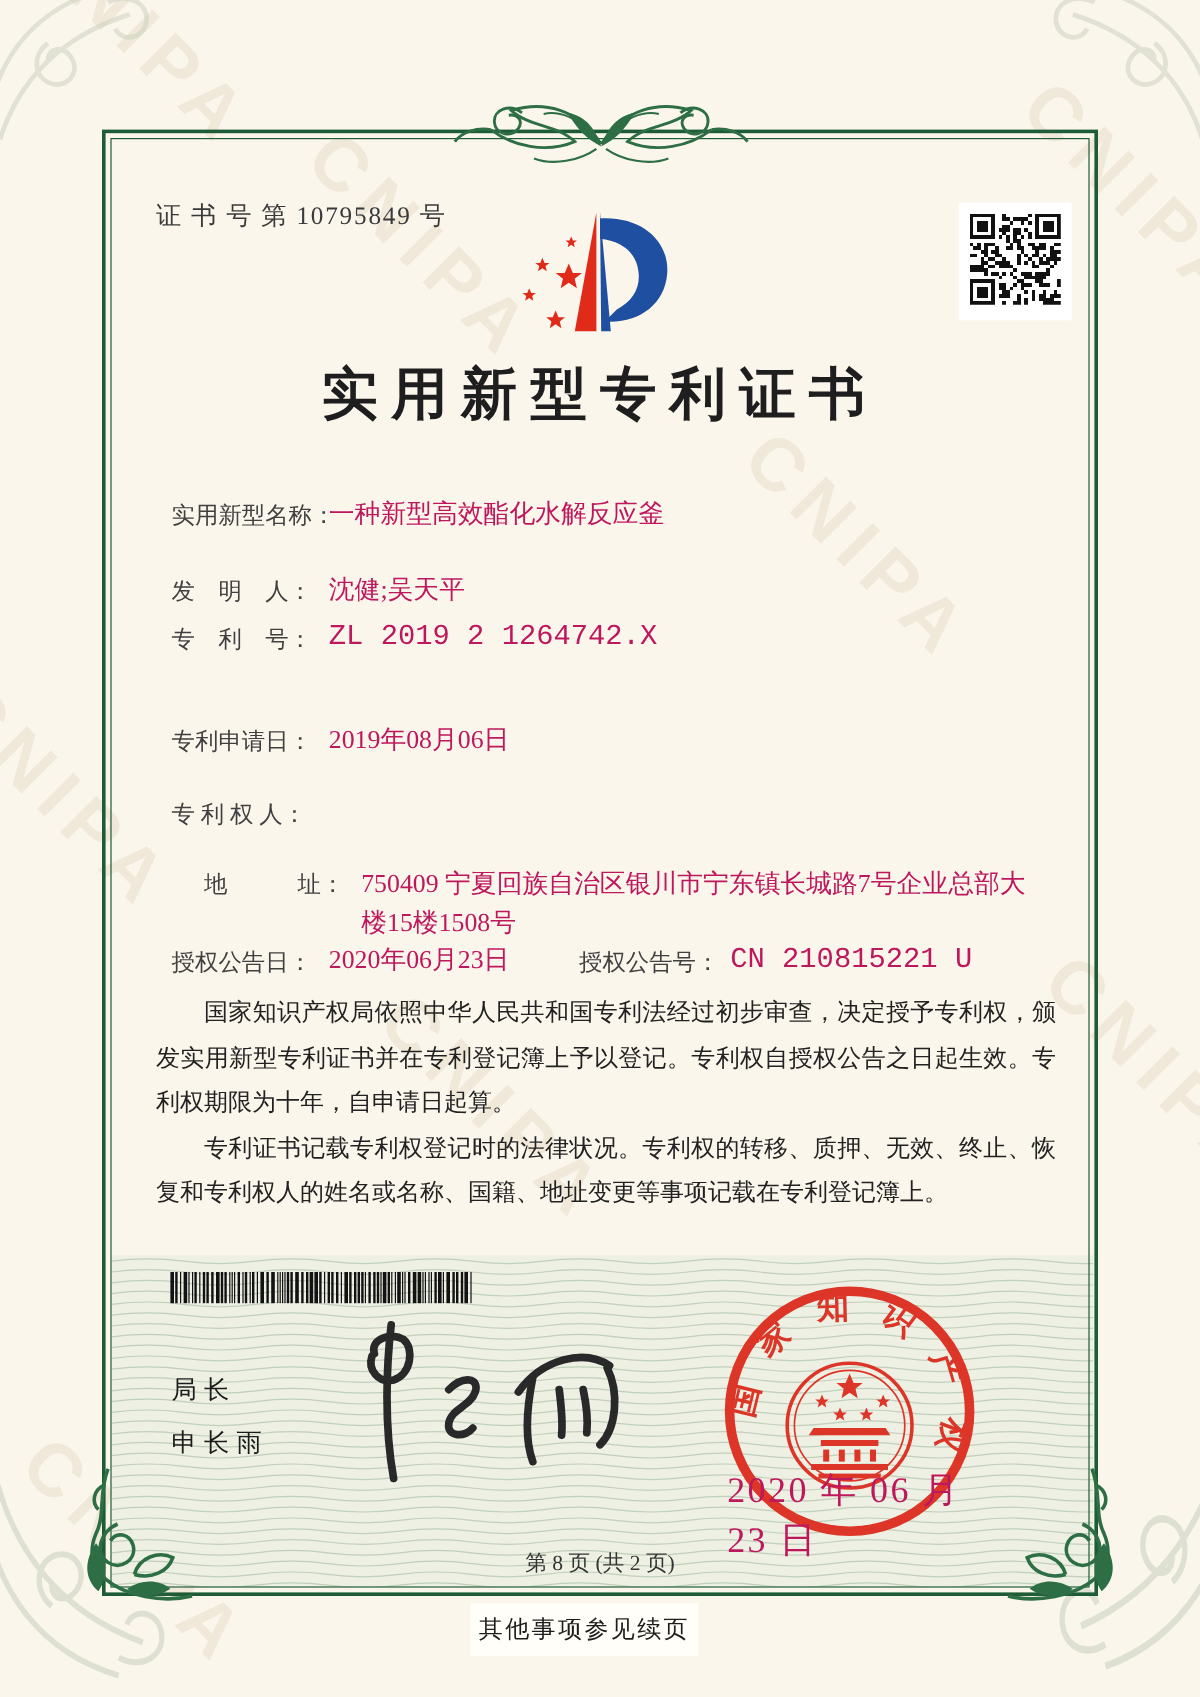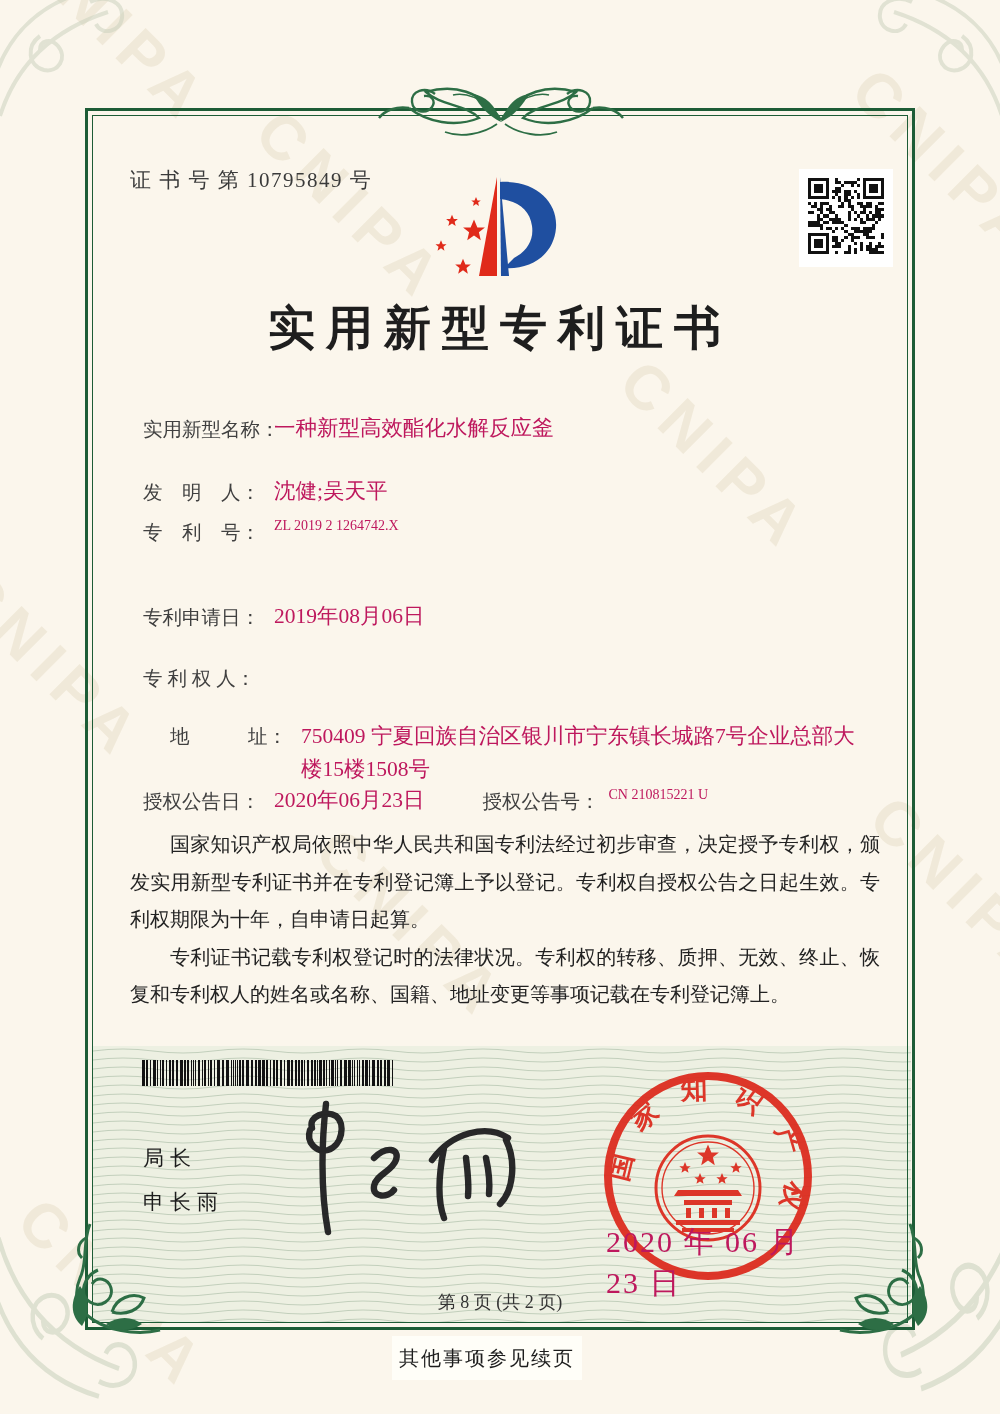--- a/index.html
+++ b/index.html
@@ -43,21 +43,21 @@
   .qr-box{position:absolute;left:799px;top:169px;width:94px;height:98px;background:#fff;z-index:4;}
   .qr-box svg{position:absolute;left:9px;top:9px;width:76px;height:76px;shape-rendering:crispEdges;}
 
   .title{position:absolute;left:85px;top:297px;width:830px;text-align:center;
          font-size:47px;font-weight:700;letter-spacing:11px;z-index:4;color:#1e1e1e;}
 
   
   .row{position:absolute;left:143px;display:flex;align-items:flex-start;z-index:4;}
   .row .lbl{flex:none;width:131px;font-size:19.5px;padding-top:3px;color:#404040;white-space:pre;}
   .row .val{font-size:21.5px;color:#be185d;}
-  .row .val.mono{font-family:Liberation Serif, serif;font-size:14px;padding-top:2px;}
+  .row .val.mono{font-family:Liberation Mono, monospace;font-size:24px;padding-top:2px;}
   #row-name{top:413px;} #row-inventor{top:476px;} #row-patentno{top:516px;}
   #row-filing{top:601px;} #row-patentee{top:662px;} #row-address{top:720px;margin-left:27px;}
   #row-grant{top:785px;}
   #row-address .val{display:inline-block;width:562px;line-height:33px;}
   .pair2{position:absolute;left:370px;top:0;display:flex;}
   .pair2 .lbl{width:126px;}
 
   .body-text{position:absolute;left:130px;top:826px;width:750px;z-index:4;
              font-size:20px;line-height:37.5px;text-align:justify;color:#222;}
   .body-text p{margin:0;text-indent:2em;}

